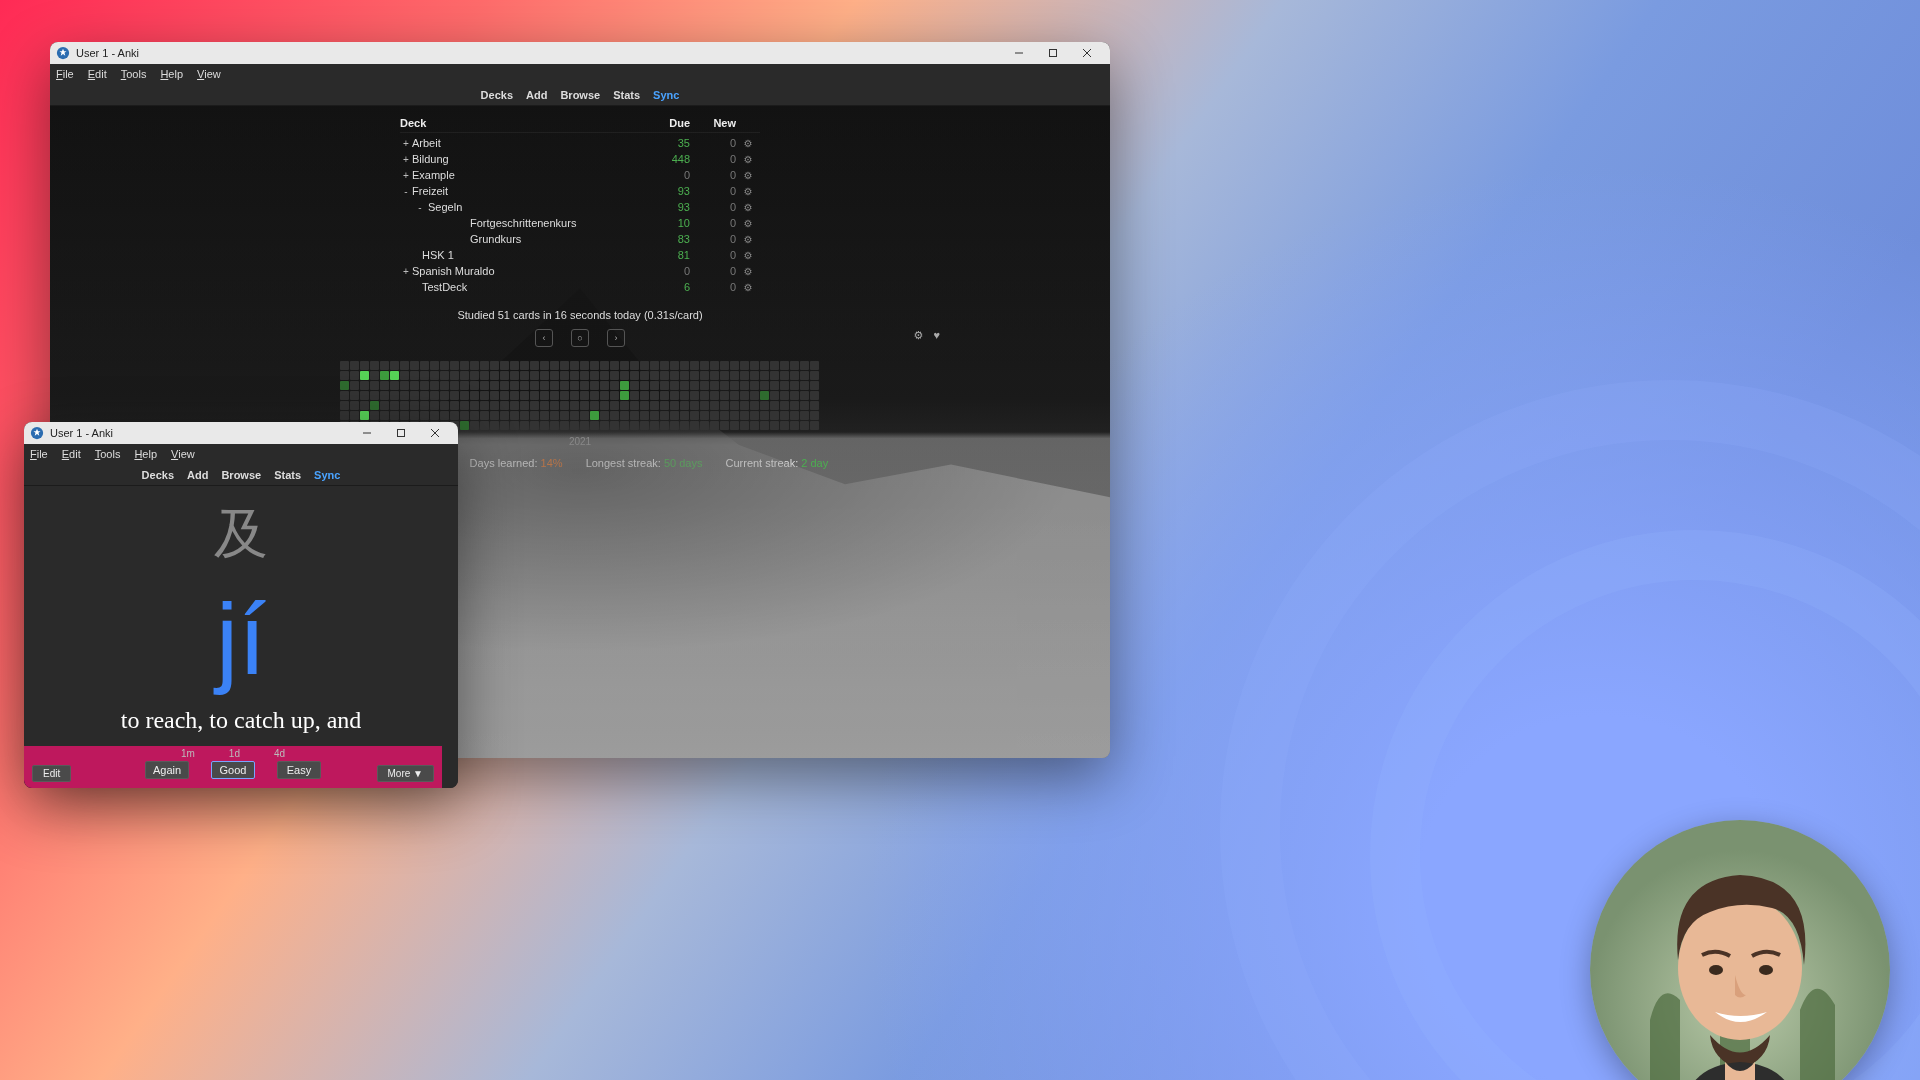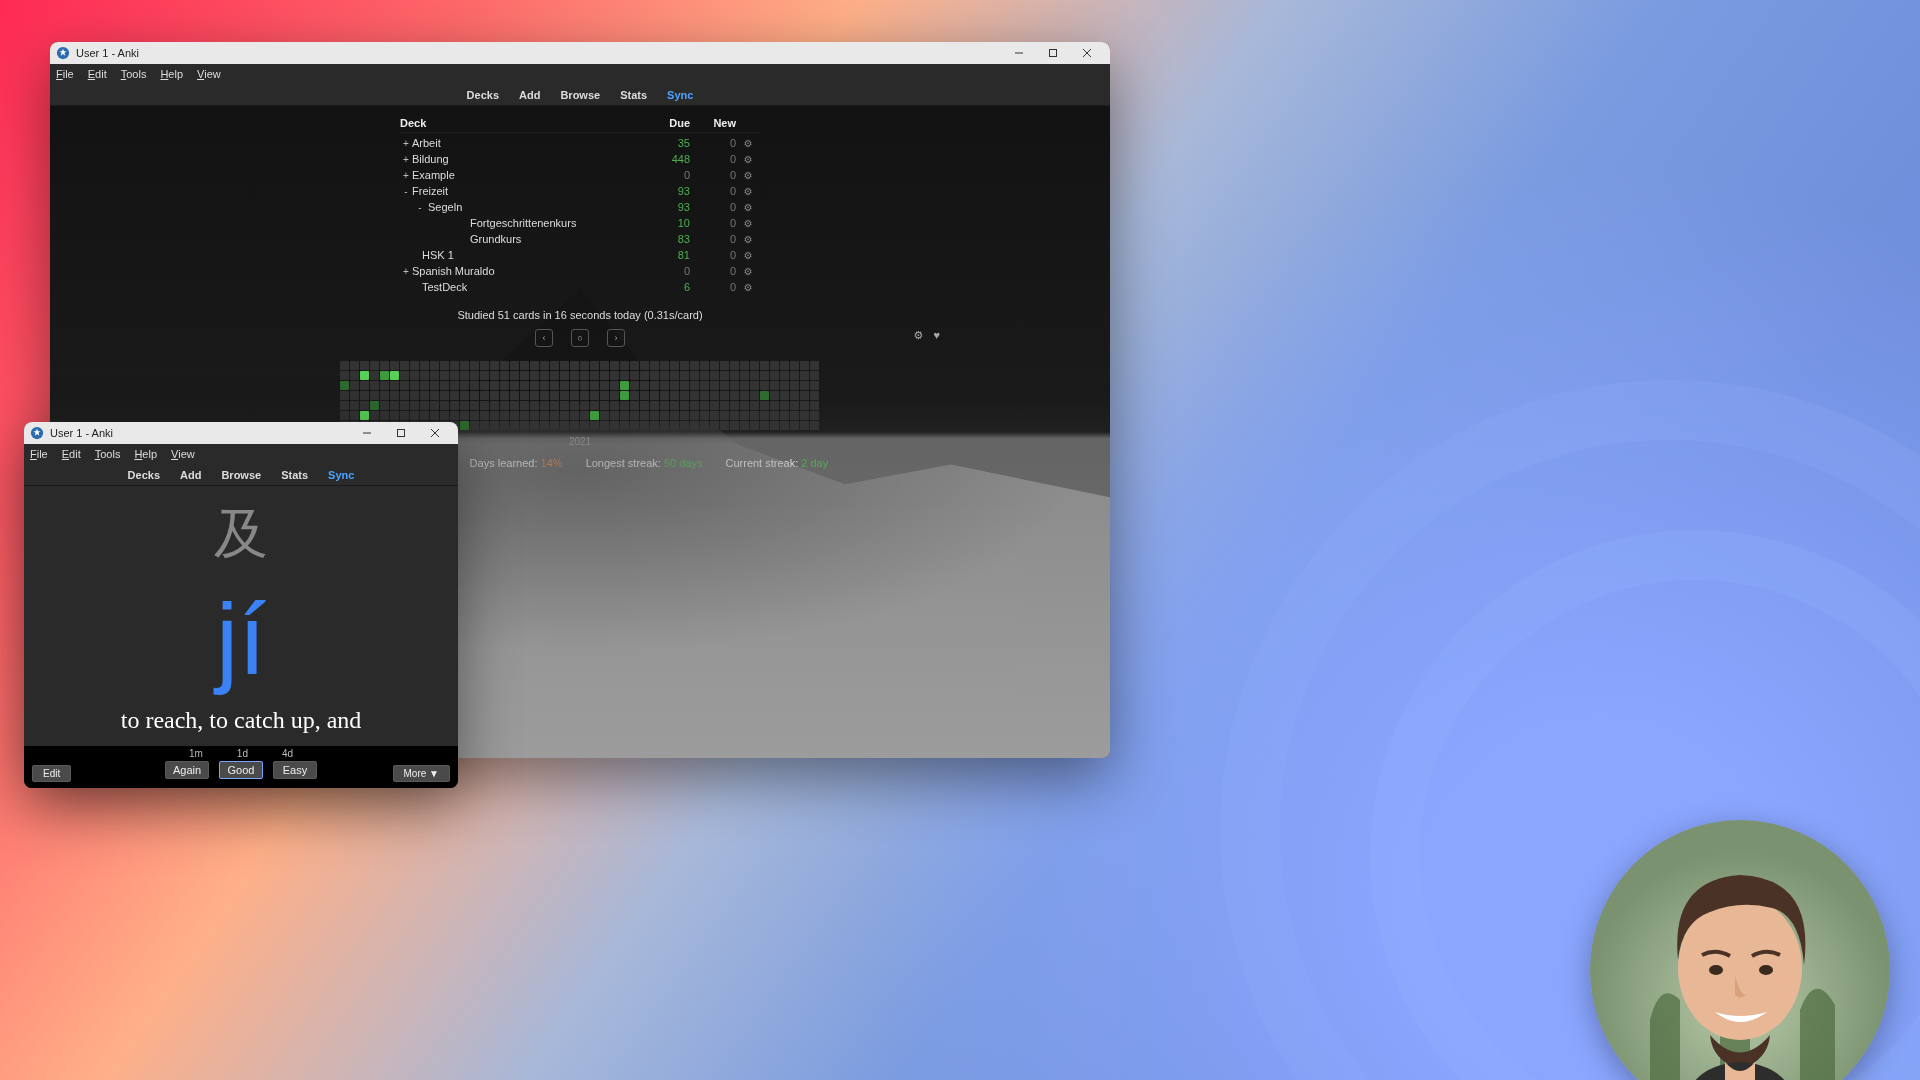--- a/index.html
+++ b/index.html
@@ -15,21 +15,21 @@
 .win{position:absolute;background:#2a2a2a;border-radius:8px;box-shadow:0 20px 60px rgba(0,0,0,0.45);overflow:hidden}
 .titlebar{height:22px;background:#e9e9e9;display:flex;align-items:center;padding:0 6px;font-size:11px;color:#222}
 .titlebar .app-icon{width:14px;height:14px;margin-right:6px;display:flex;align-items:center;justify-content:center}
 .titlebar .spacer{flex:1}
 .titlebar .winbtn{width:34px;height:22px;display:flex;align-items:center;justify-content:center;color:#333}
 
 .menubar{height:20px;background:#2a2a2a;display:flex;align-items:center;padding:0 6px;font-size:11px;color:#ddd}
 .menubar span{margin-right:14px;text-decoration:underline;text-decoration-color:transparent;cursor:default}
 .menubar span::first-letter{text-decoration:underline}
 
-.toolbar{height:22px;background:#2a2a2a;display:flex;align-items:center;justify-content:center;gap:20px;font-size:11px;font-weight:600;color:#ddd;border-bottom:1px solid #1b1b1b}
+.toolbar{height:22px;background:#2a2a2a;display:flex;align-items:center;justify-content:center;gap:13px;font-size:11px;font-weight:600;color:#ddd;border-bottom:1px solid #1b1b1b}
 .toolbar .tbtn{cursor:default}
 .toolbar .tbtn.sync{color:#4aa3ff}
 
 
 .main-content{
   position:relative;
   height:calc(100% - 64px);
   background:
     linear-gradient(rgba(12,12,12,0.55),rgba(12,12,12,0.55)),
     linear-gradient(180deg,#1a1a1a 0%,#2b2b2b 45%,#3a3a3a 50%,#d0d0d0 51%,#e6e6e6 80%,#f0f0f0 100%);
@@ -84,23 +84,23 @@
 
 .bottom-bar{position:absolute;left:0;right:0;bottom:8px;display:flex;justify-content:center;gap:10px}
 .graybtn{background:#4a4a4a;border:1px solid #5a5a5a;color:#eee;font-size:11px;padding:4px 12px;border-radius:3px;cursor:default}
 
 
 .review-content{height:calc(100% - 64px);background:#2a2a2a;color:#eee;position:relative}
 .card-area{height:calc(100% - 42px);display:flex;flex-direction:column;align-items:center;justify-content:center;gap:18px}
 .hanzi{font-size:54px;color:#888;font-family:"KaiTi","STKaiti",serif}
 .pinyin{font-size:100px;color:#3b82f6;font-family:Liberation Sans, sans-serif;line-height:1}
 .meaning{font-size:24px;color:#fff;font-family:Georgia,serif}
-.answer-bar{position:absolute;left:0;right:0;bottom:0;height:42px;background:#000000}
+.answer-bar{position:absolute;left:0;right:16px;bottom:0;height:42px;background:#be185d}
 .answer-bar .times{display:flex;justify-content:center;gap:34px;font-size:10px;color:#bbb;padding-top:2px}
-.answer-bar .btns{display:flex;justify-content:center;gap:10px;margin-top:2px}
+.answer-bar .btns{display:flex;justify-content:center;gap:22px;margin-top:2px}
 .answer-bar .btns .ansbtn{background:#4a4a4a;border:1px solid #5a5a5a;color:#eee;font-size:11px;width:44px;height:18px;border-radius:2px;display:flex;align-items:center;justify-content:center}
 .answer-bar .btns .ansbtn.good{border-color:#7aa5ff}
 .answer-bar .editbtn{position:absolute;left:8px;bottom:6px}
 .answer-bar .morebtn{position:absolute;right:8px;bottom:6px}
 .smallbtn{background:#4a4a4a;border:1px solid #5a5a5a;color:#eee;font-size:10px;padding:2px 10px;border-radius:2px}
 
 
 .avatar{position:absolute;right:30px;bottom:-40px;width:300px;height:300px;border-radius:50%;overflow:hidden;box-shadow:0 8px 30px rgba(0,0,0,0.3)}
 .avatar svg{width:100%;height:100%;display:block}
 .ring{position:absolute;border-radius:50%;border:60px solid rgba(150,180,255,0.18)}

